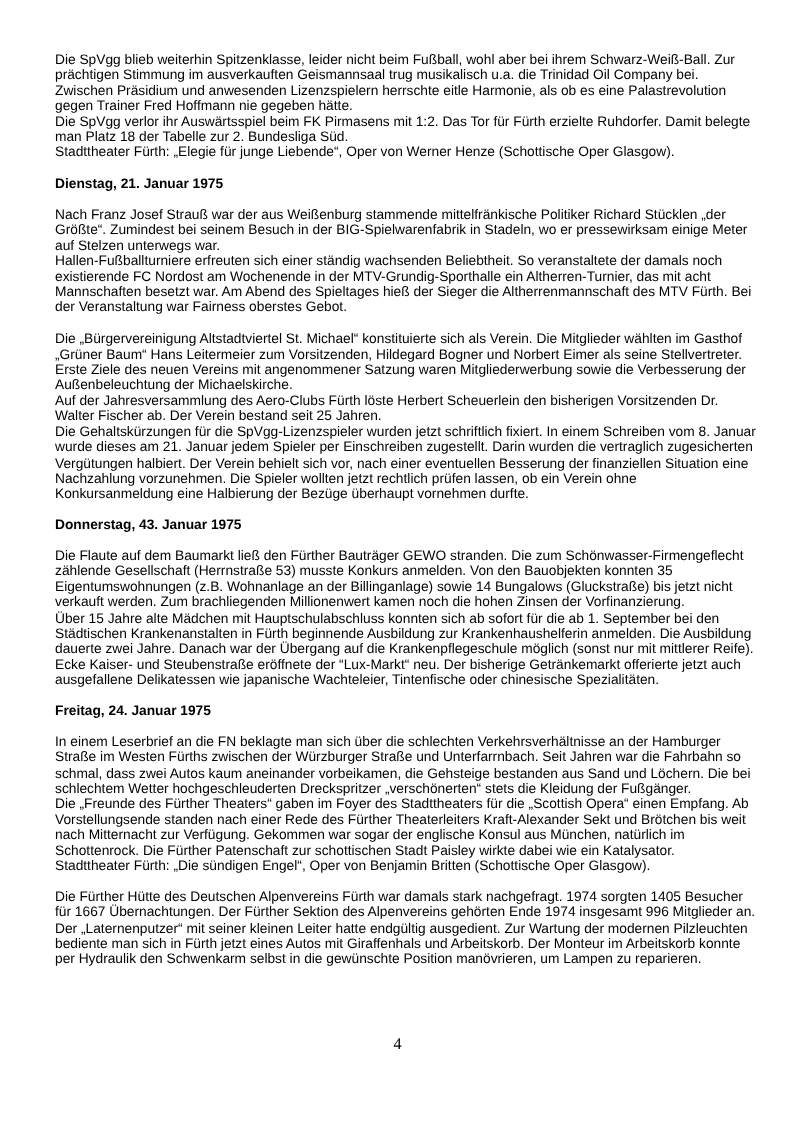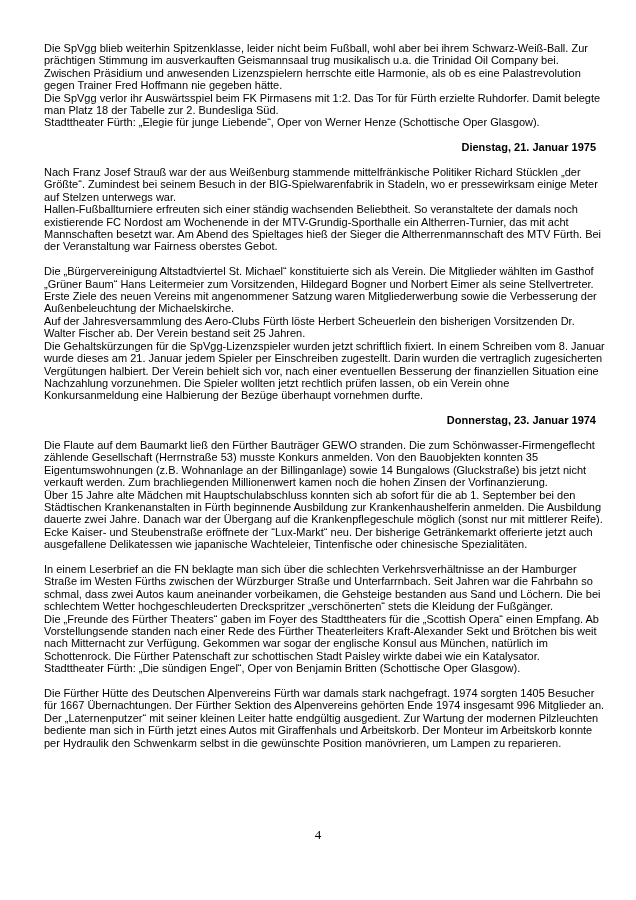--- a/index.html
+++ b/index.html
@@ -24,21 +24,20 @@
   }
   .para, .heading {
     margin: 0 0 12.4px 0;
     font-size: 11px;
     line-height: 12.4px;
     white-space: pre;
     letter-spacing: 0;
   }
   .heading {
     font-weight: 700;
-    text-align: right;
   }
   .page-number {
     position: absolute;
     left: 0;
     top: 827px;
     width: 636px;
     text-align: center;
     font-family: "Liberation Serif", serif;
     font-size: 13px;
     line-height: 15px;
@@ -68,30 +67,31 @@
 „Grüner Baum“ Hans Leitermeier zum Vorsitzenden, Hildegard Bogner und Norbert Eimer als seine Stellvertreter.
 Erste Ziele des neuen Vereins mit angenommener Satzung waren Mitgliederwerbung sowie die Verbesserung der
 Außenbeleuchtung der Michaelskirche.
 Auf der Jahresversammlung des Aero-Clubs Fürth löste Herbert Scheuerlein den bisherigen Vorsitzenden Dr.
 Walter Fischer ab. Der Verein bestand seit 25 Jahren.
 Die Gehaltskürzungen für die SpVgg-Lizenzspieler wurden jetzt schriftlich fixiert. In einem Schreiben vom 8. Januar
 wurde dieses am 21. Januar jedem Spieler per Einschreiben zugestellt. Darin wurden die vertraglich zugesicherten
 Vergütungen halbiert. Der Verein behielt sich vor, nach einer eventuellen Besserung der finanziellen Situation eine
 Nachzahlung vorzunehmen. Die Spieler wollten jetzt rechtlich prüfen lassen, ob ein Verein ohne
 Konkursanmeldung eine Halbierung der Bezüge überhaupt vornehmen durfte.</p>
-    <p class="heading">Donnerstag, 23. Januar 1974</p>
+    <p class="heading">Donnerstag, 43. Januar 1975</p>
     <p class="para">Die Flaute auf dem Baumarkt ließ den Fürther Bauträger GEWO stranden. Die zum Schönwasser-Firmengeflecht
 zählende Gesellschaft (Herrnstraße 53) musste Konkurs anmelden. Von den Bauobjekten konnten 35
 Eigentumswohnungen (z.B. Wohnanlage an der Billinganlage) sowie 14 Bungalows (Gluckstraße) bis jetzt nicht
 verkauft werden. Zum brachliegenden Millionenwert kamen noch die hohen Zinsen der Vorfinanzierung.
 Über 15 Jahre alte Mädchen mit Hauptschulabschluss konnten sich ab sofort für die ab 1. September bei den
 Städtischen Krankenanstalten in Fürth beginnende Ausbildung zur Krankenhaushelferin anmelden. Die Ausbildung
 dauerte zwei Jahre. Danach war der Übergang auf die Krankenpflegeschule möglich (sonst nur mit mittlerer Reife).
 Ecke Kaiser- und Steubenstraße eröffnete der “Lux-Markt“ neu. Der bisherige Getränkemarkt offerierte jetzt auch
 ausgefallene Delikatessen wie japanische Wachteleier, Tintenfische oder chinesische Spezialitäten.</p>
+    <p class="heading">Freitag, 24. Januar 1975</p>
     <p class="para">In einem Leserbrief an die FN beklagte man sich über die schlechten Verkehrsverhältnisse an der Hamburger
 Straße im Westen Fürths zwischen der Würzburger Straße und Unterfarrnbach. Seit Jahren war die Fahrbahn so
 schmal, dass zwei Autos kaum aneinander vorbeikamen, die Gehsteige bestanden aus Sand und Löchern. Die bei
 schlechtem Wetter hochgeschleuderten Dreckspritzer „verschönerten“ stets die Kleidung der Fußgänger.
 Die „Freunde des Fürther Theaters“ gaben im Foyer des Stadttheaters für die „Scottish Opera“ einen Empfang. Ab
 Vorstellungsende standen nach einer Rede des Fürther Theaterleiters Kraft-Alexander Sekt und Brötchen bis weit
 nach Mitternacht zur Verfügung. Gekommen war sogar der englische Konsul aus München, natürlich im
 Schottenrock. Die Fürther Patenschaft zur schottischen Stadt Paisley wirkte dabei wie ein Katalysator.
 Stadttheater Fürth: „Die sündigen Engel“, Oper von Benjamin Britten (Schottische Oper Glasgow).</p>
     <p class="para">Die Fürther Hütte des Deutschen Alpenvereins Fürth war damals stark nachgefragt. 1974 sorgten 1405 Besucher

